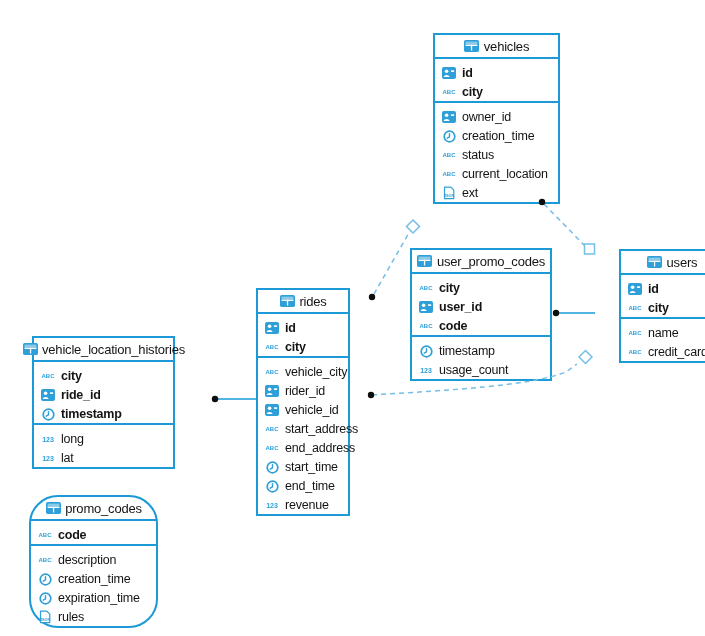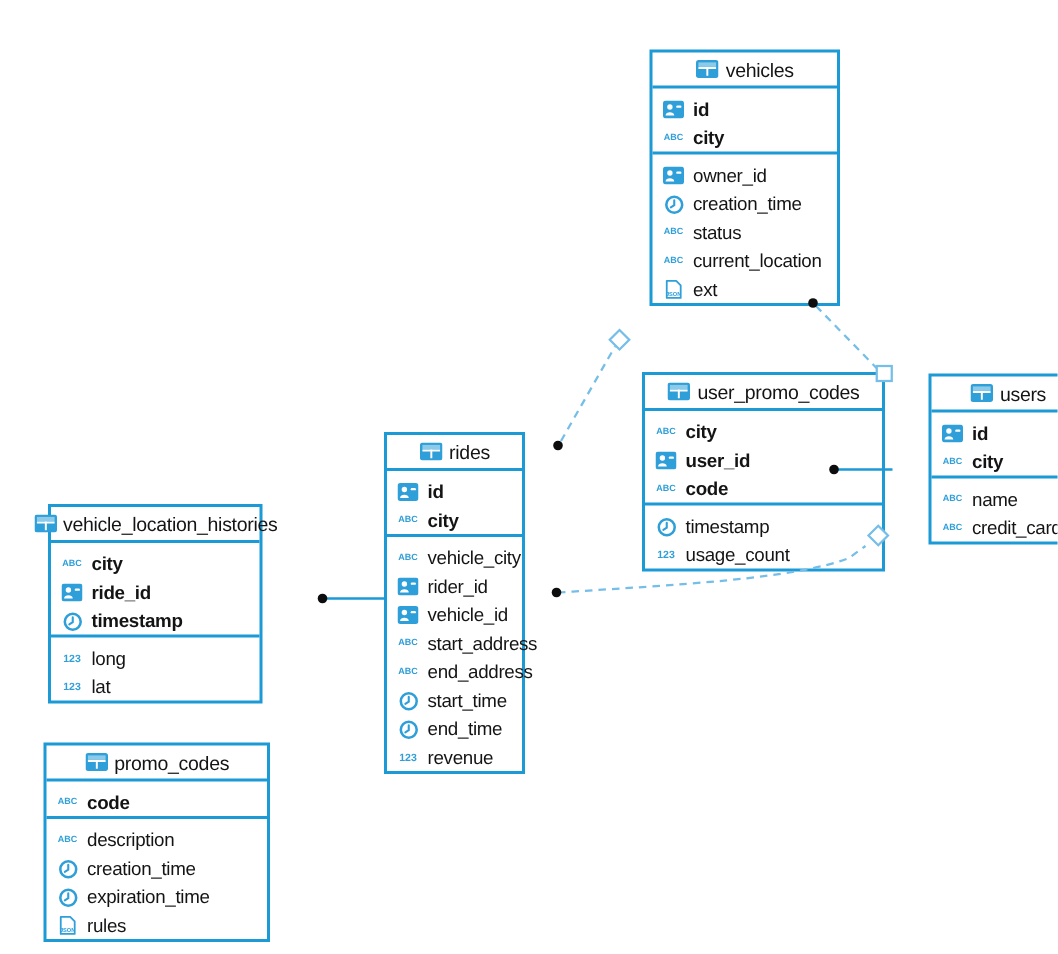--- a/index.html
+++ b/index.html
@@ -113,21 +113,21 @@
             <svg width="12" height="14" viewBox="0 0 12 14">
               <path d="M1.5 1.2 H7.8 L10.8 4.2 V12.6 H1.5 Z" fill="#fff" stroke="var(--icon)" stroke-width="1.2" stroke-linejoin="round"></path>
               <text x="6.1" y="11.4" font-size="3.8" font-weight="700" fill="var(--icon)" text-anchor="middle" font-family="Liberation Sans, sans-serif">JSON</text>
             </svg>
           </span>
         <span class="fname">ext</span>
       </div>
     </div>
   </div>
 
-  <div class="tbl" style="left:428px;top:248px;width:162px;">
+  <div class="tbl" style="left:410px;top:248px;width:142px;">
     <div class="thead">
       <span class="ic">
           <svg width="15" height="12" viewBox="0 0 15 12">
             <rect width="15" height="12" rx="1.8" fill="var(--icon)"></rect>
             <rect x="1.6" y="1.6" width="11.8" height="3" fill="#fff" opacity="0.45"></rect>
             <rect x="1.6" y="4.7" width="11.8" height="1.3" fill="#fff"></rect>
             <rect x="6.9" y="4.7" width="1.3" height="5.8" fill="#fff"></rect>
           </svg>
         </span>
       <span class="tname">user_promo_codes</span>
@@ -371,21 +371,21 @@
       </div>
       <div class="row">
         <span class="ic">
             <span class="g123">123</span>
           </span>
         <span class="fname">lat</span>
       </div>
     </div>
   </div>
 
-  <div class="tbl" style="left:29px;top:495px;width:151px;">
+  <div class="tbl" style="left:29px;top:495px;width:129px;border-radius:29px;">
     <div class="thead">
       <span class="ic">
           <svg width="15" height="12" viewBox="0 0 15 12">
             <rect width="15" height="12" rx="1.8" fill="var(--icon)"></rect>
             <rect x="1.6" y="1.6" width="11.8" height="3" fill="#fff" opacity="0.45"></rect>
             <rect x="1.6" y="4.7" width="11.8" height="1.3" fill="#fff"></rect>
             <rect x="6.9" y="4.7" width="1.3" height="5.8" fill="#fff"></rect>
           </svg>
         </span>
       <span class="tname">promo_codes</span>

